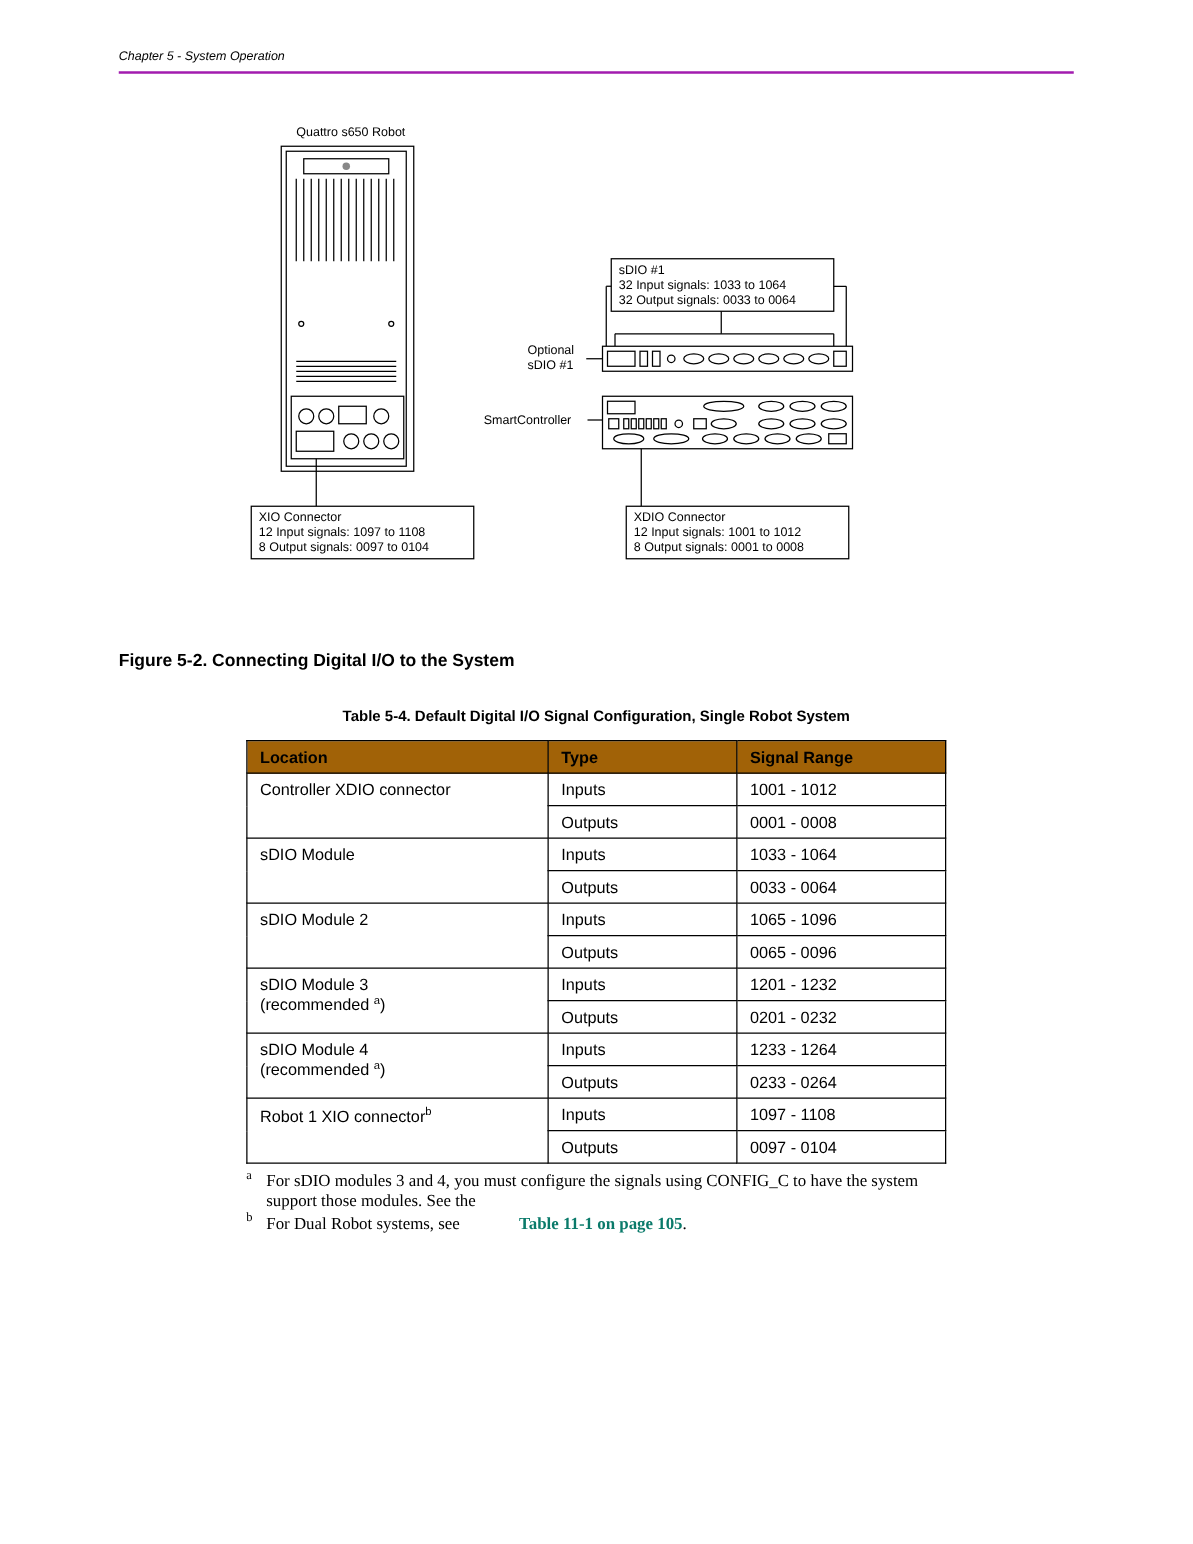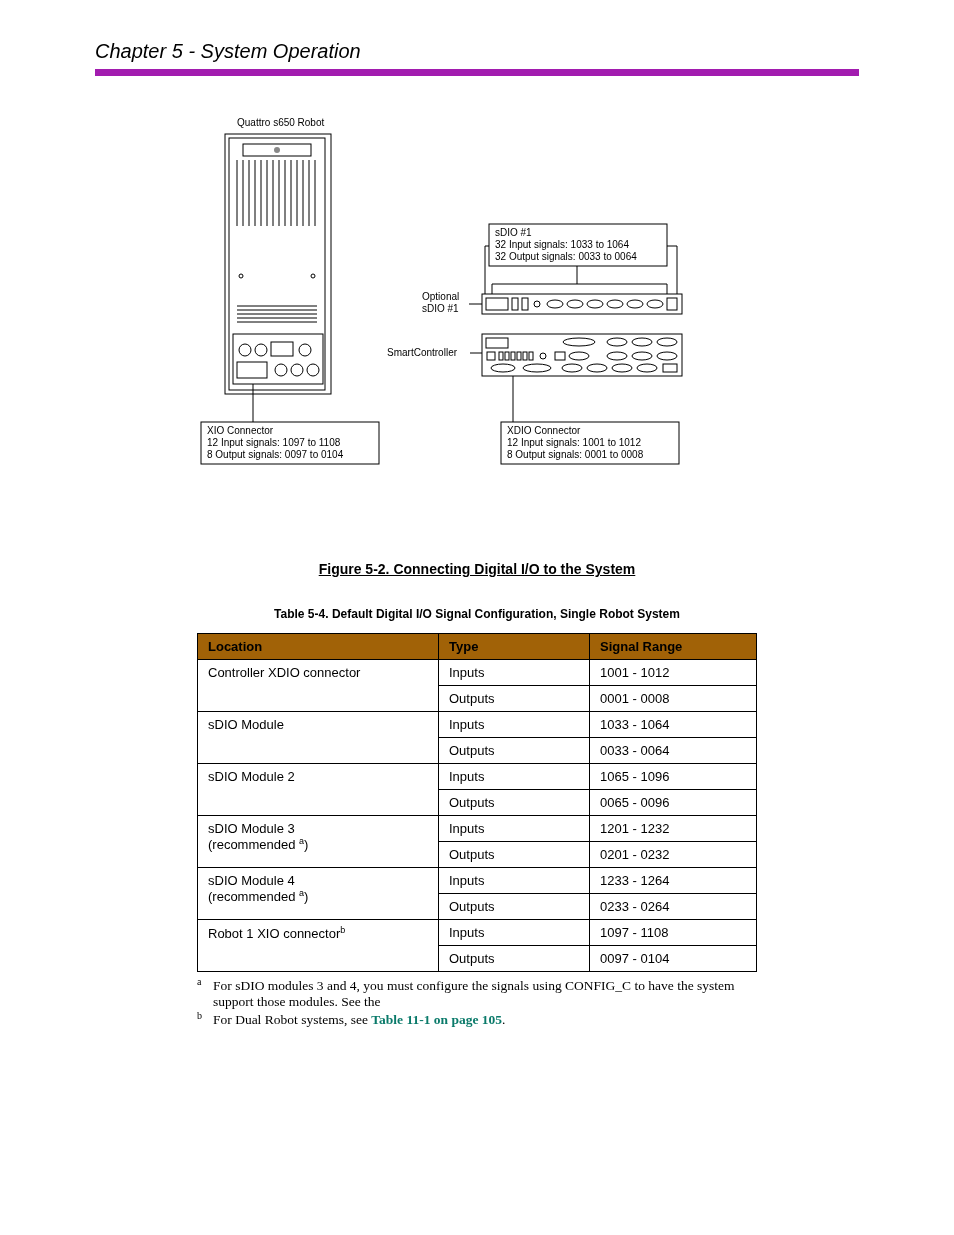--- a/index.html
+++ b/index.html
@@ -8,37 +8,35 @@
     font-size: 13px;
     color: #000;
     background: #fff;
     width: 954px;
   }
   .page {
     padding: 40px 95px 40px 95px;
   }
   .header {
     font-style: italic;
-    font-size: 20px;
-    border-bottom: 7px solid #a21caf;
+    font-size: 10px;
+    border-bottom: 2px solid #a21caf;
     padding-bottom: 6px;
     margin-bottom: 40px;
   }
   .diagram-wrap {
     margin: 0 auto;
     width: 600px;
     position: relative;
   }
   .fig-caption {
-    text-align: center;
     font-weight: bold;
     font-family: Arial, sans-serif;
     font-size: 14px;
-    margin-top: 42px;
-    text-decoration: underline;
+    margin-top: 18px;
   }
   .tab-caption {
     text-align: center;
     font-weight: bold;
     font-family: Arial, sans-serif;
     font-size: 12px;
     margin-top: 30px;
     margin-bottom: 12px;
   }
   table.sig {
@@ -82,20 +80,21 @@
     position: relative;
   }
   .footer .pn {
     position: absolute;
     left: 0;
     font-style: italic;
   }
   .link {
     color: #0a7a6a;
     font-weight: bold;
+    margin-left: 44px;
   }
   sup { font-size: 9px; }
   svg text { font-family: Arial, Helvetica, sans-serif; }
 </style>
 </head>
 <body>
 
 <div class="page">
 
   <div class="header">

